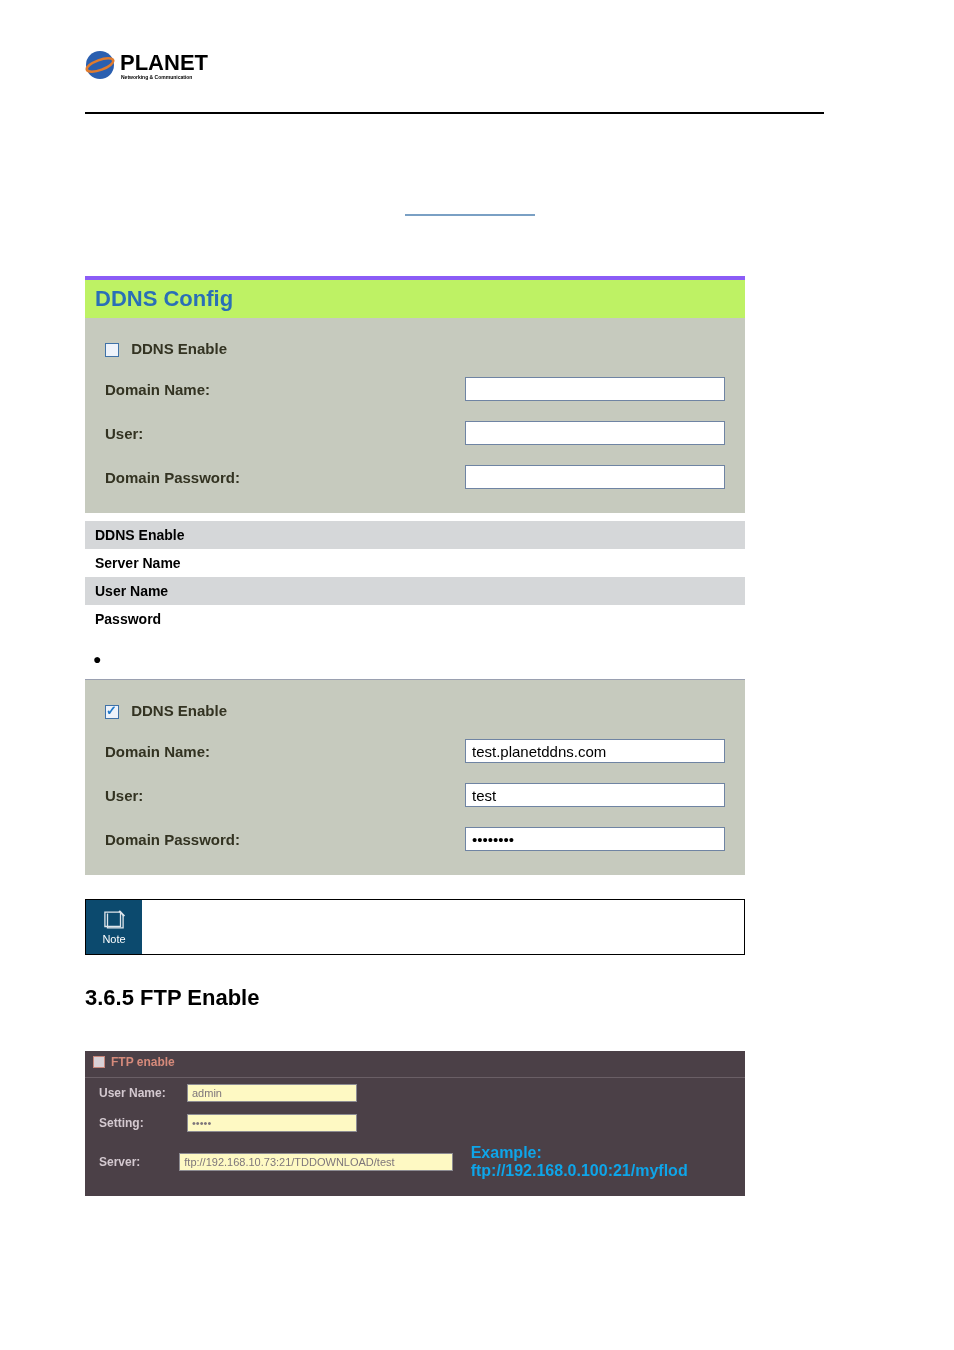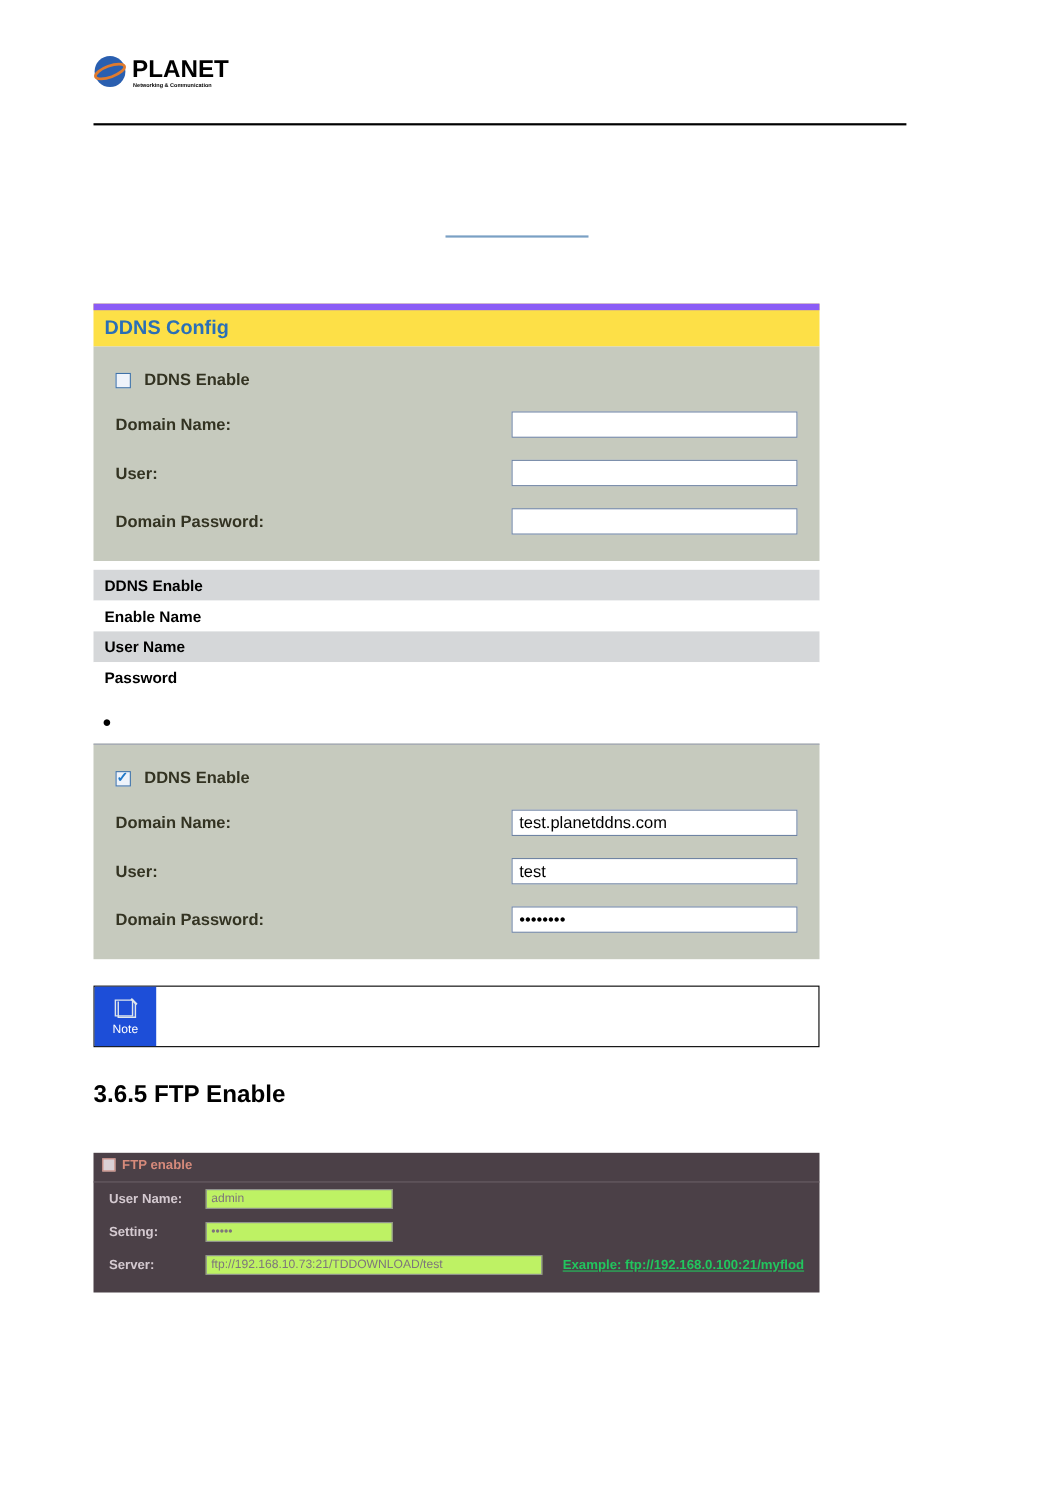--- a/index.html
+++ b/index.html
@@ -33,24 +33,24 @@
   }
 
   
   .panel1 {
     width: 660px;
     margin: 0 0 8px 0;
   }
   .panel1-title {
     color: #2a6fb7;
     font-weight: bold;
-    font-size: 18px;
-    background: #fde047;
+    font-size: 22px;
+    background: #bef264;
     padding: 6px 10px;
-    border-top: 6px solid #8b5cf6;
+    border-top: 4px solid #8b5cf6;
   }
   .panel1-body {
     background: #c6cabe;
     padding: 12px 20px 14px 20px;
   }
   .panel1-row {
     display: flex;
     align-items: center;
     justify-content: space-between;
     padding: 10px 0;
@@ -134,21 +134,21 @@
   .note-box {
     width: 660px;
     border: 1px solid #000;
     height: 56px;
     display: flex;
     align-items: stretch;
     margin-bottom: 30px;
   }
   .note-icon {
     width: 56px;
-    background: #1d4ed8;
+    background: #0c4a6e;
     display: flex;
     flex-direction: column;
     align-items: center;
     justify-content: center;
     color: #fff;
     font-size: 11px;
   }
   .note-icon svg { width: 26px; height: 22px; }
   .note-icon-label { margin-top: 2px; }
 
@@ -189,33 +189,32 @@
   .ftp-label {
     width: 70px;
     color: #d4c9d0;
     font-weight: bold;
     font-size: 12px;
     text-align: left;
   }
   .ftp-input {
     height: 18px;
     border: 1px solid #8d8c93;
-    background: #bef264;
+    background: #fef9c3;
     color: #7e767b;
     font-size: 11px;
     padding: 0 4px;
   }
   .ftp-input.short { width: 170px; }
   .ftp-input.long { width: 306px; }
   .ftp-example {
-    color: #22c55e;
-    font-weight: bold;
-    font-size: 12px;
+    color: #0ea5e9;
+    font-weight: bold;
+    font-size: 16px;
     margin-left: auto;
-    text-decoration: underline;
   }
 </style>
 </head>
 <body>
 
 <div class="page">
 
   <div class="logo-row">
     <svg class="logo-svg" viewBox="0 0 330 100">
       <circle cx="30" cy="50" r="28" fill="#2a5fb0"></circle>
@@ -251,21 +250,21 @@
       </div>
     </div>
   </div>
 
   <table class="desc-tbl">
     <tbody>
         <tr class="alt">
           <td class="desc-header">DDNS Enable</td>
         </tr>
     <tr>
-          <td class="desc-header">Enable Name</td>
+          <td class="desc-header">Server Name</td>
         </tr>
     <tr class="alt">
           <td class="desc-header">User Name</td>
         </tr>
     <tr>
           <td class="desc-header">Password</td>
         </tr>
   </tbody>
     </table>
 

